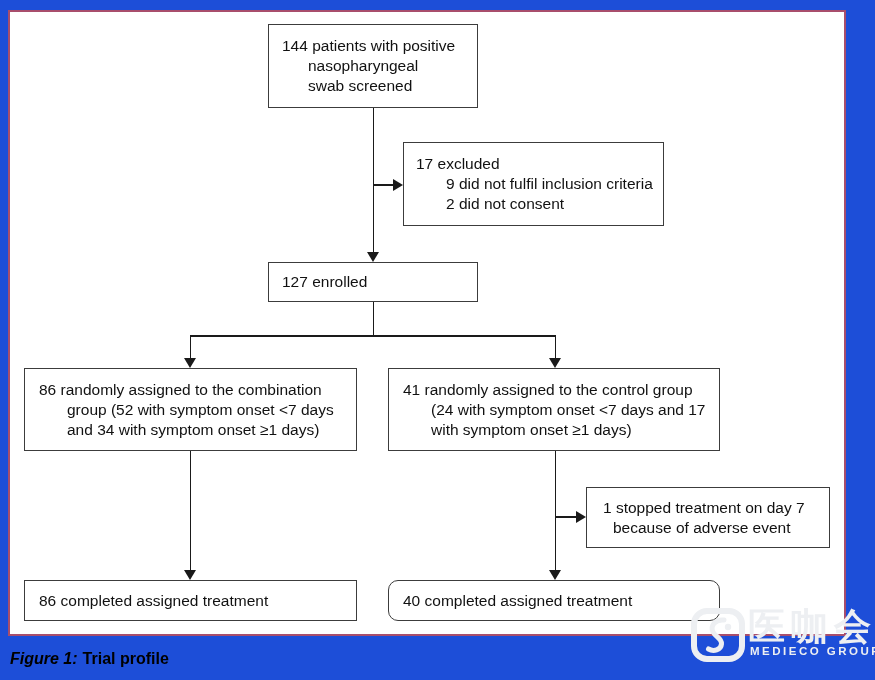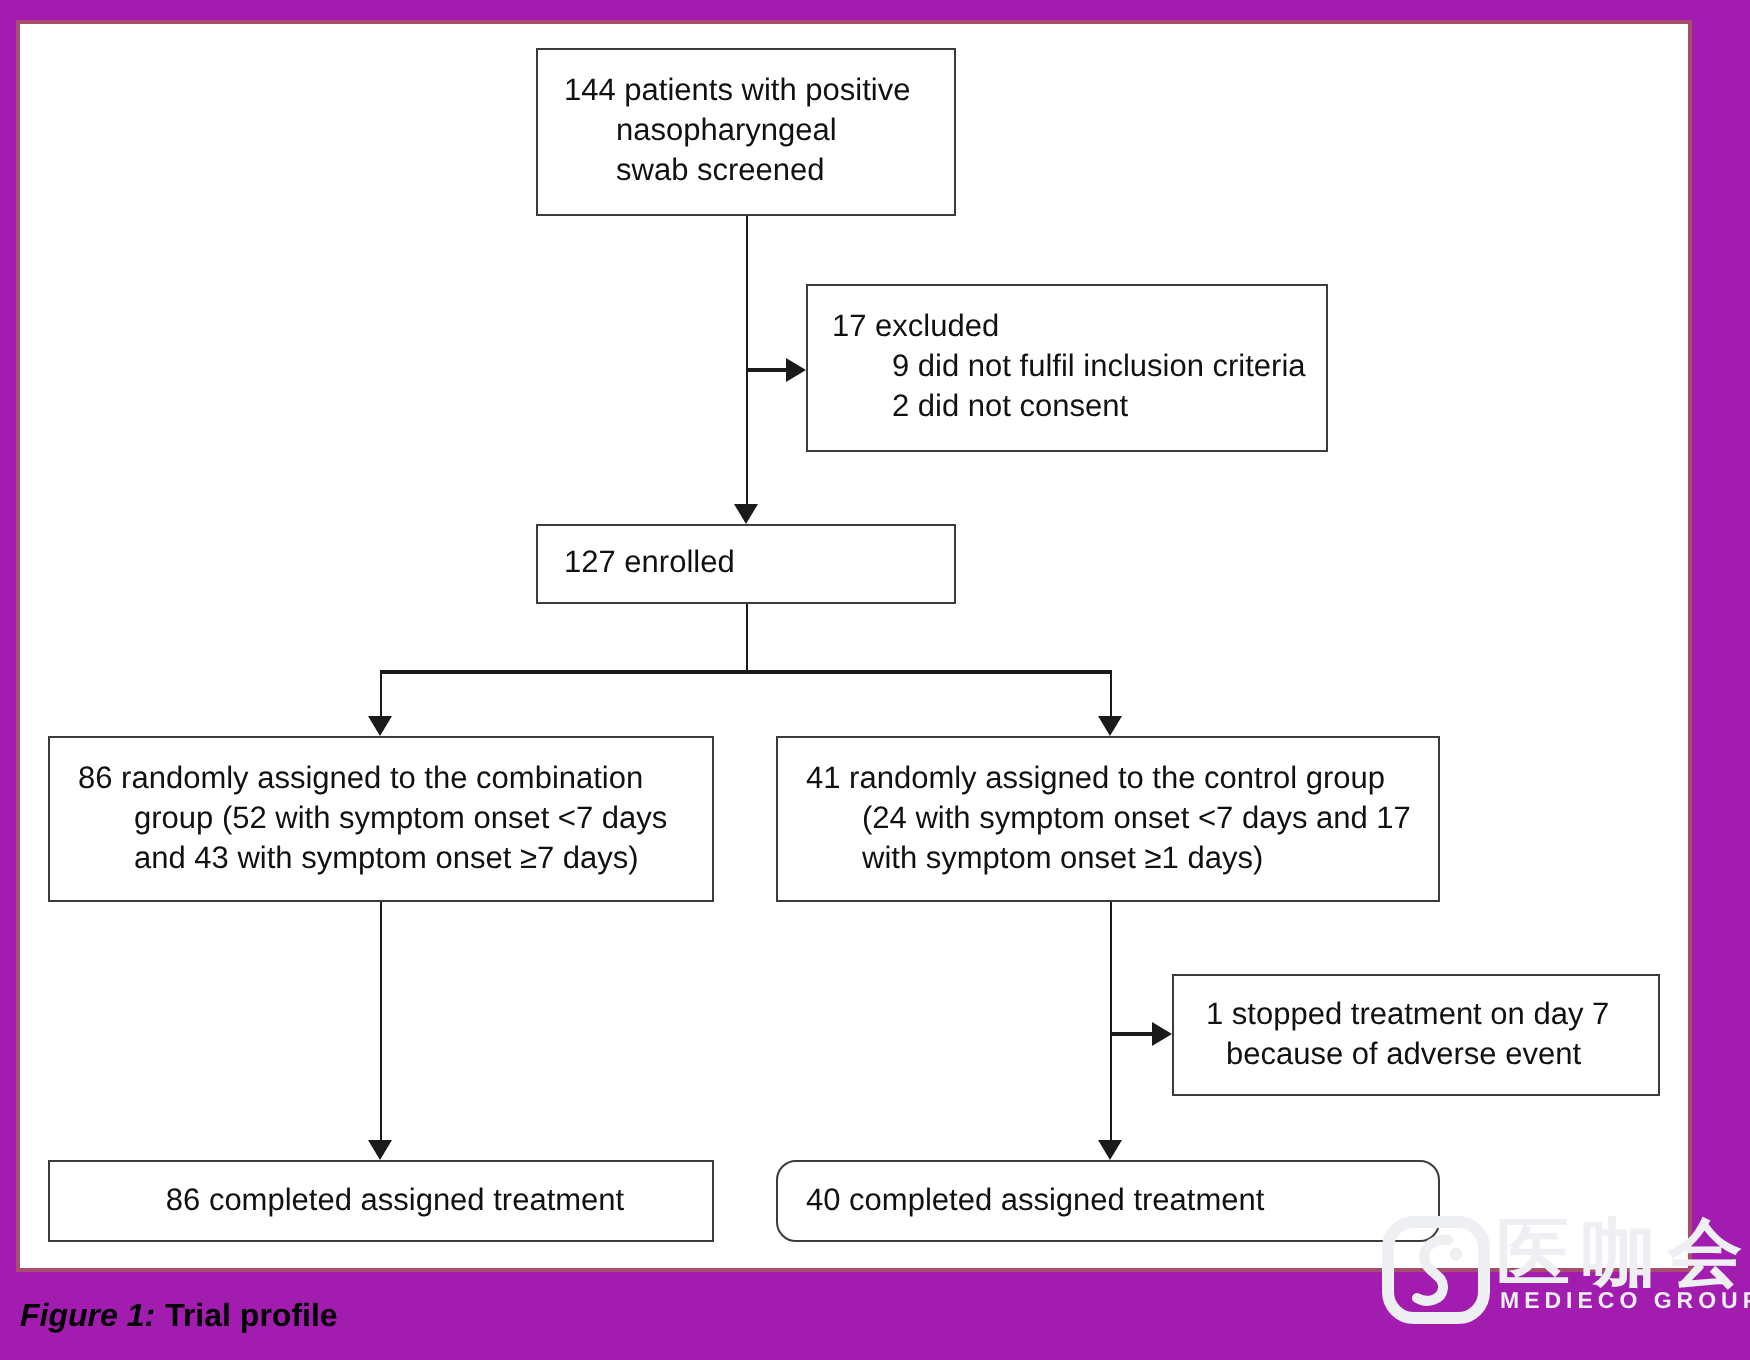--- a/index.html
+++ b/index.html
@@ -1,17 +1,17 @@
 <!DOCTYPE html>
 <html><head>
 <meta charset="utf-8">
 <style>
   html,body{margin:0;padding:0;background:#fff;}
   #page{
-    position:relative;width:875px;height:680px;background:#a21caf;
+    position:relative;width:875px;height:680px;background:#1d4ed8;
     font-family:"Liberation Sans","DejaVu Sans",sans-serif;
     color:#1a1a1a;overflow:hidden;
   }
   .frame{
     position:absolute;left:8px;top:10px;width:834px;height:622px;
     border:2px solid #a84e6c;background:#fff;
   }
   .fbox{
     position:absolute;box-sizing:border-box;background:#fff;
     border:1.5px solid #3c3c3c;
@@ -74,35 +74,35 @@
     <div class="line l1">2 did not consent</div>
   </div>
 
   <div class="fbox" style="left:268px;top:262px;width:210px;height:40px;padding-left:13px;">
     <div class="line l0">127 enrolled</div>
   </div>
 
   <div class="fbox ind24" style="left:24px;top:368px;width:333px;height:83px;padding-left:14px;">
     <div class="line l0">86 randomly assigned to the combination</div>
     <div class="line l1">group (52 with symptom onset &lt;7 days</div>
-    <div class="line l1">and 43 with symptom onset ≥7 days)</div>
+    <div class="line l1">and 34 with symptom onset ≥1 days)</div>
   </div>
 
   <div class="fbox ind24" style="left:388px;top:368px;width:332px;height:83px;padding-left:14px;">
     <div class="line l0">41 randomly assigned to the control group</div>
     <div class="line l1">(24 with symptom onset &lt;7 days and 17</div>
     <div class="line l1">with symptom onset ≥1 days)</div>
   </div>
 
   <div class="fbox ind10" style="left:586px;top:487px;width:244px;height:61px;padding-left:16px;">
     <div class="line l0">1 stopped treatment on day 7</div>
     <div class="line l1">because of adverse event</div>
   </div>
 
-  <div class="fbox" style="left:24px;top:580px;width:333px;height:41px;padding-left:14px;text-align:center;">
+  <div class="fbox" style="left:24px;top:580px;width:333px;height:41px;padding-left:14px;">
     <div class="line l0">86 completed assigned treatment</div>
   </div>
 
   <div class="fbox" style="left:388px;top:580px;width:332px;height:41px;padding-left:14px;border-radius:10px;">
     <div class="line l0">40 completed assigned treatment</div>
   </div>
 
   <div class="vline" style="left:372.5px;top:108px;height:145px;"></div>
   <div class="arr-down" style="left:366.5px;top:252px;"></div>
 

